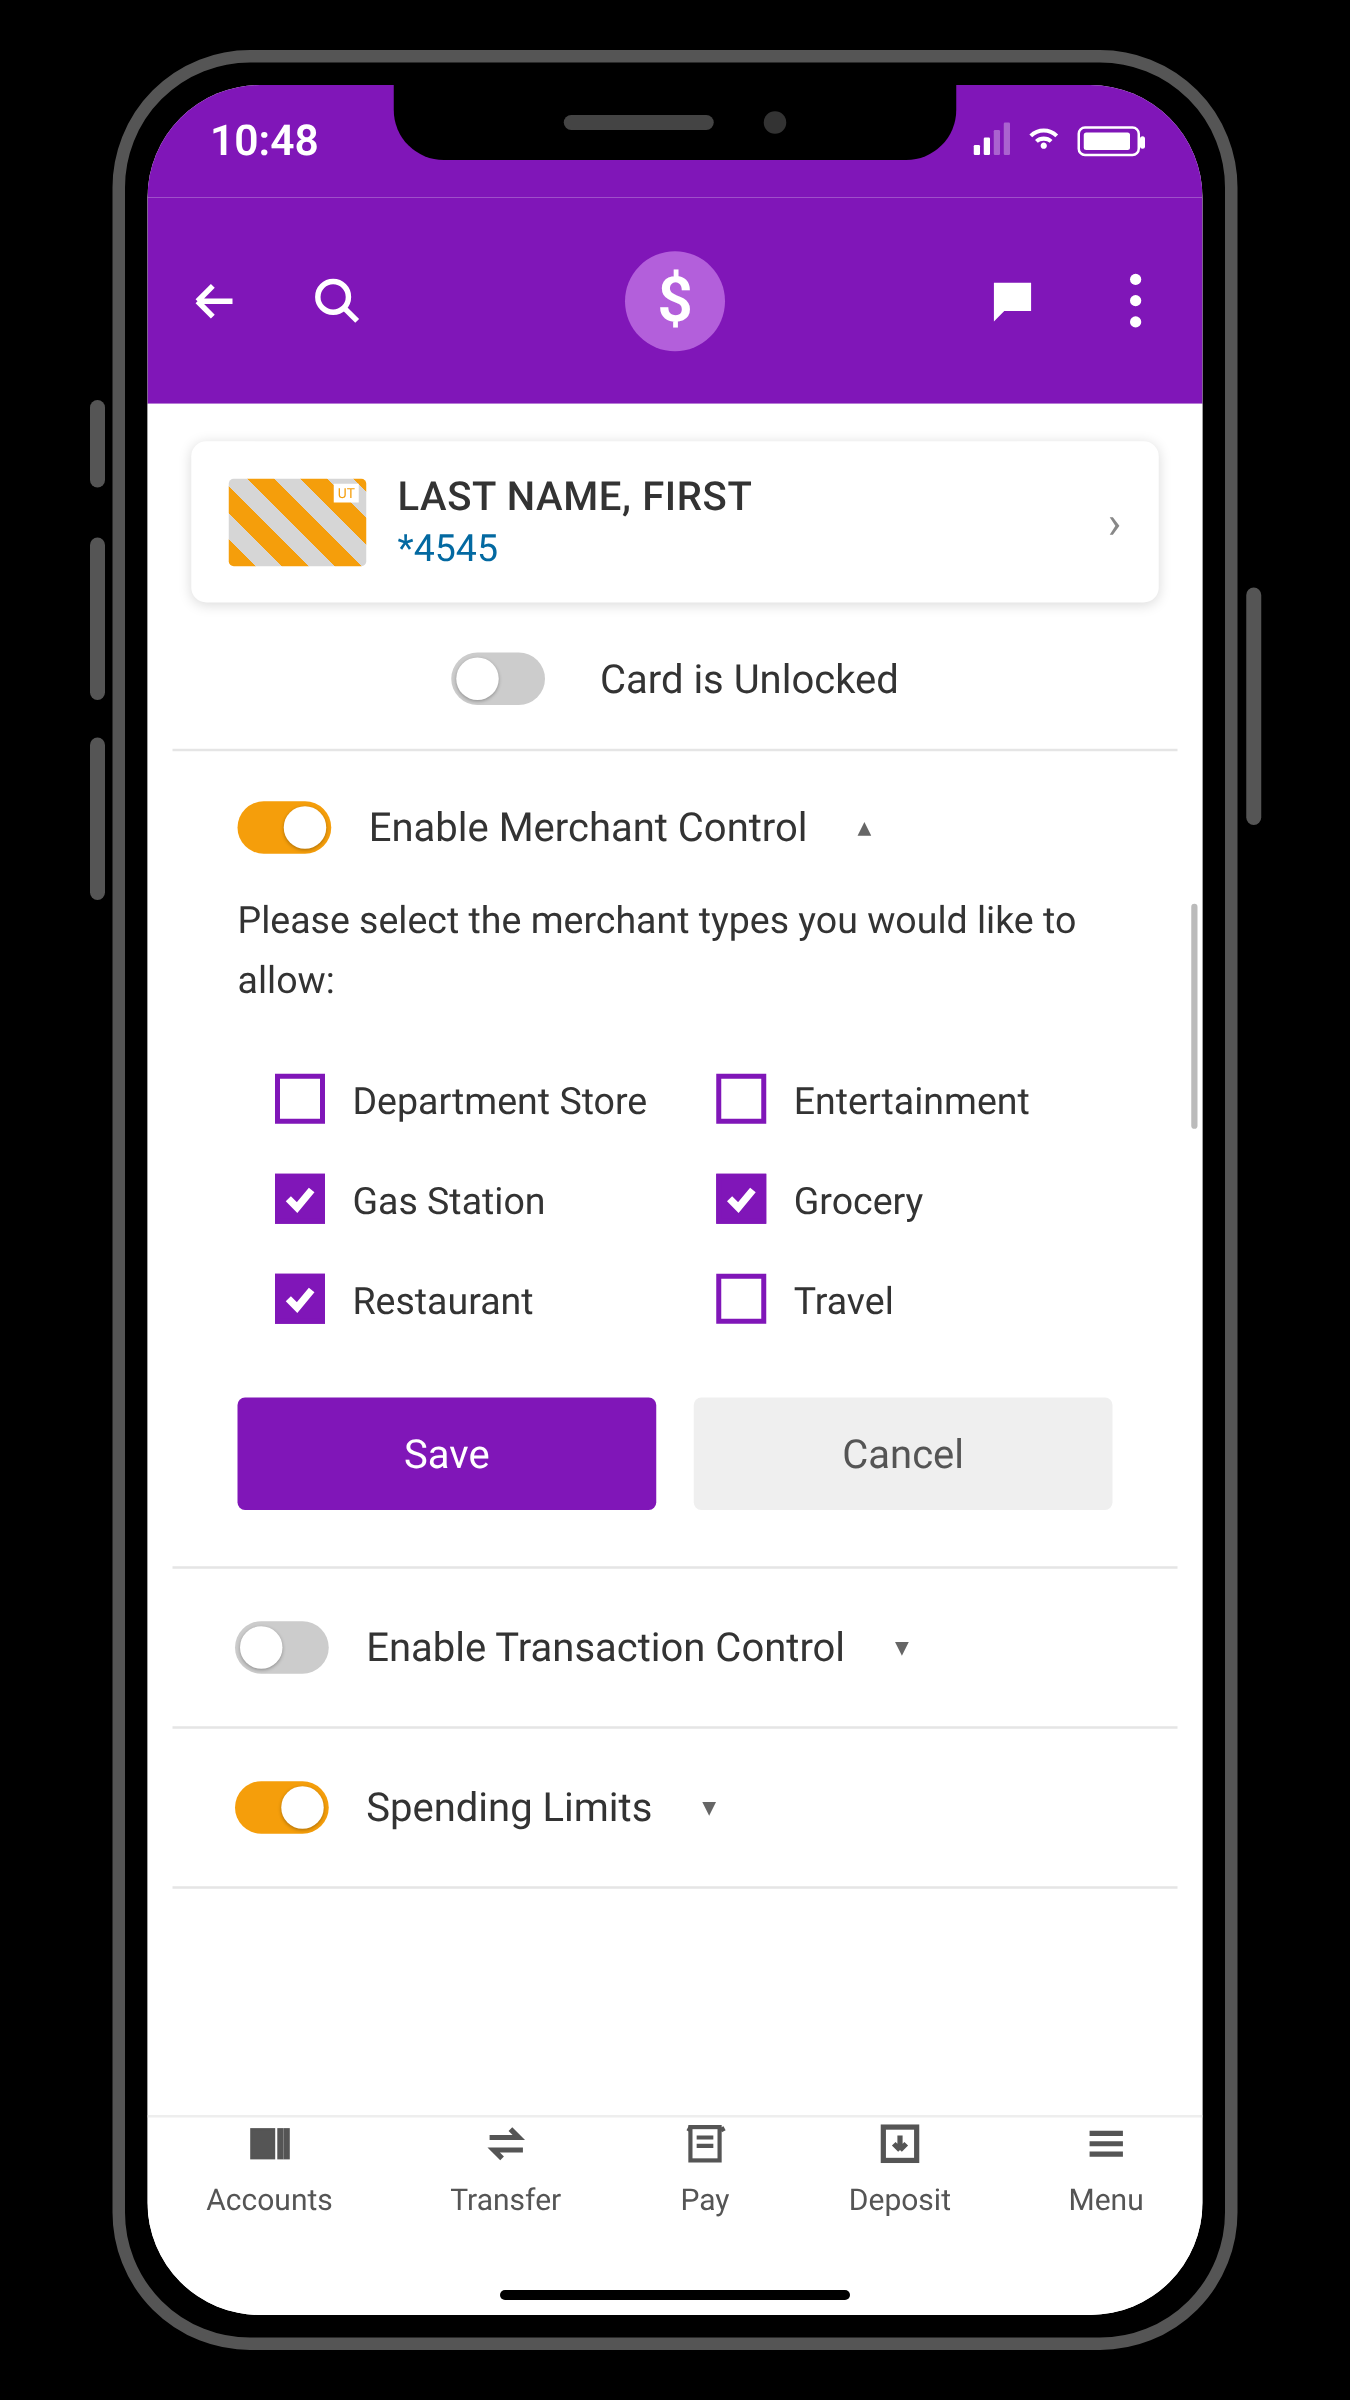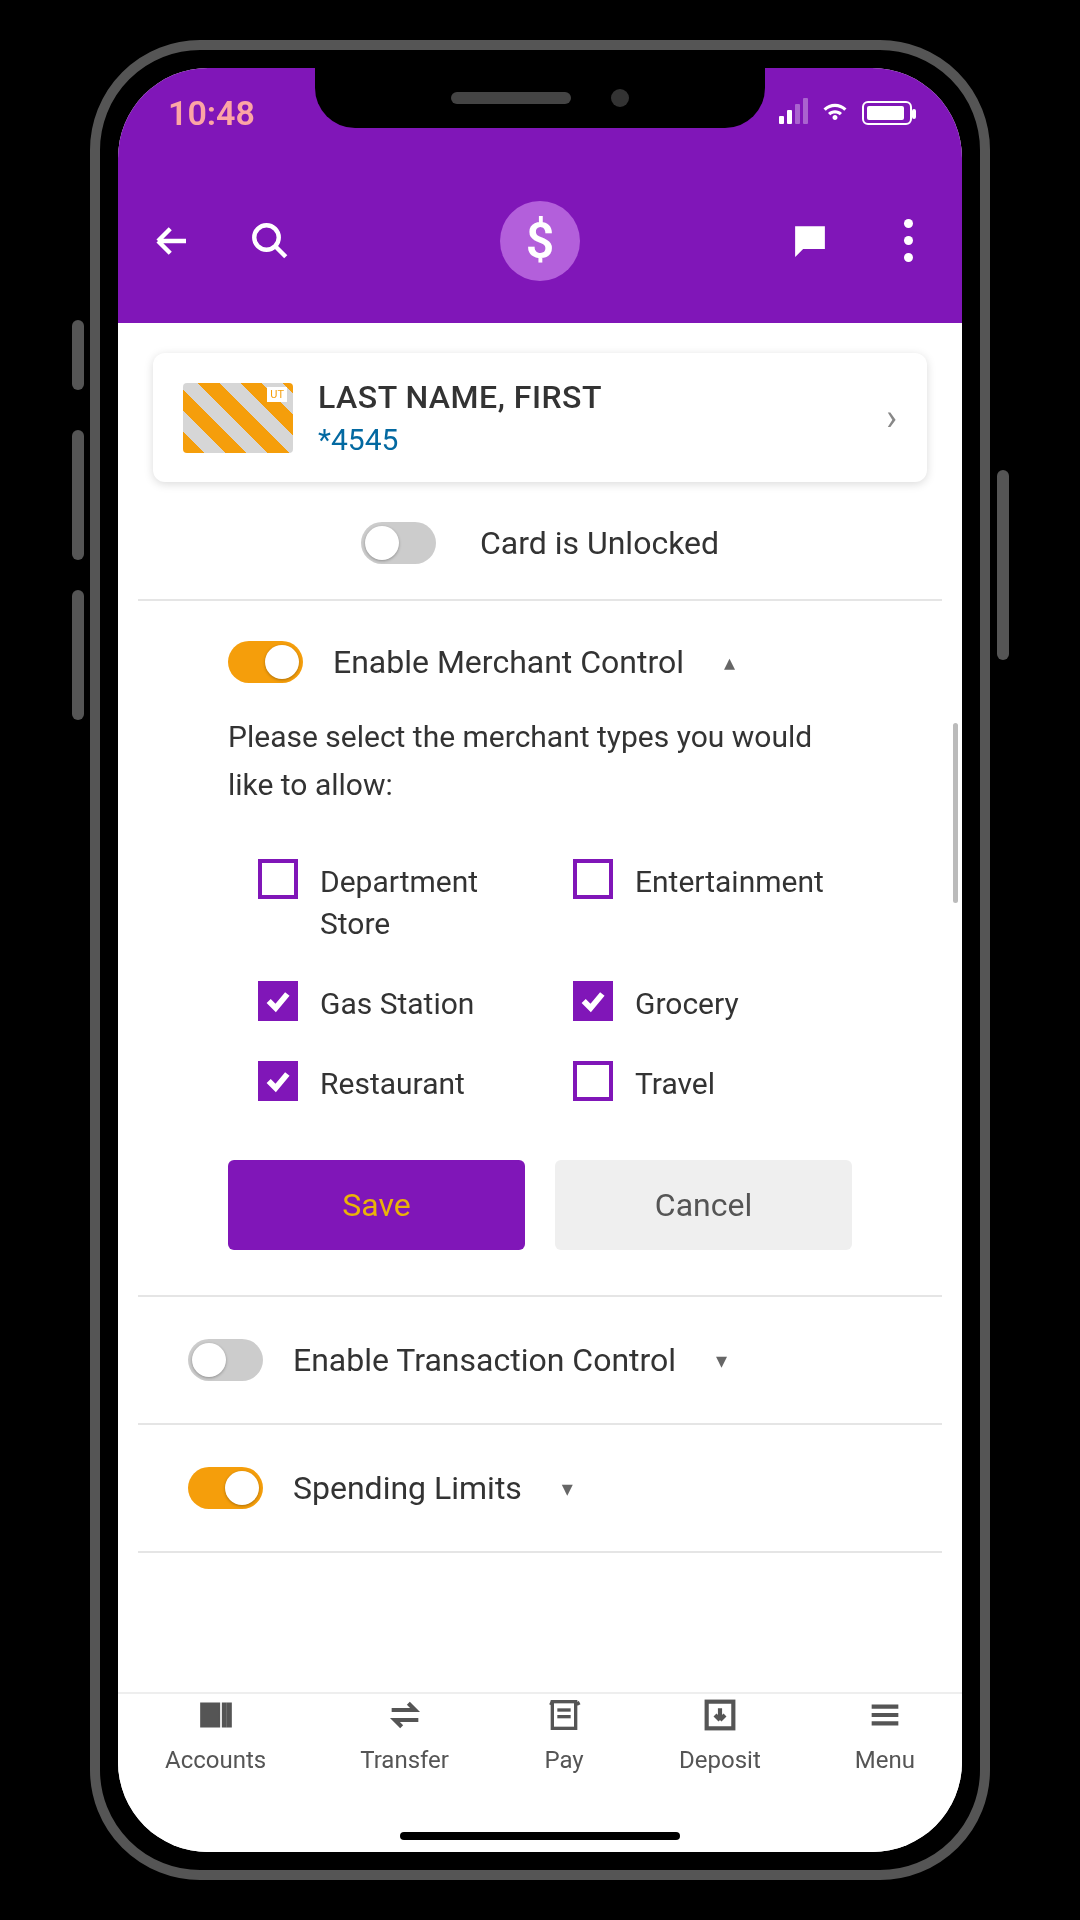--- a/index.html
+++ b/index.html
@@ -77,21 +77,21 @@
   
   .status-bar {
     position: absolute;
     top: 0; left: 0; right: 0;
     height: 90px;
     background: #8016B8;
     display: flex;
     align-items: center;
     justify-content: space-between;
     padding: 0 50px;
-    color: #fca5a5;
+    color: #ffffff;
     font-size: 34px;
     font-weight: 600;
     z-index: 50;
   }
   .status-right { display: flex; align-items: center; gap: 12px; }
   .signal-bars { display:flex; align-items:flex-end; gap:3px; height:22px; }
   .signal-bars span { width:5px; background:#fff; border-radius:1px;}
   .signal-bars span:nth-child(1){height:8px;}
   .signal-bars span:nth-child(2){height:14px;}
   .signal-bars span:nth-child(3){height:20px; background:#ffffff55;}
@@ -190,21 +190,21 @@
     position:absolute; top:4px;
     width:34px; height:34px; background:#fff; border-radius:50%;
     box-shadow:0 1px 3px rgba(0,0,0,0.3);
   }
   .toggle.off .knob { left:4px; }
   .toggle.on .knob { right:4px; }
 
   .divider { height:2px; background:#e5e5e5; margin:0 20px; }
 
   .section {
-    padding: 40px 110px 0;
+    padding: 40px 72px 0;
   }
   .section-header {
     display:flex; align-items:center; gap:30px;
     font-size:32px; color:#333;
     cursor:pointer;
   }
   .caret { font-size:22px; color:#666; margin-left:10px;}
   .section-desc {
     font-size:30px; color:#333; line-height:1.6;
     margin-top:30px;
@@ -236,21 +236,21 @@
 
   .btn-row {
     display:flex; gap:30px; margin-top:55px;
   }
   .btn {
     flex:1; height:90px;
     display:flex; align-items:center; justify-content:center;
     font-size:32px; border-radius:6px;
     cursor:pointer;
   }
-  .btn.primary { background:#8016B8; color:#eab308; }
+  .btn.primary { background:#8016B8; color:#ffffff; }
   .btn.secondary { background:#efefef; color:#555; }
 
   .section-row {
     display:flex; align-items:center; gap:30px;
     padding: 42px 70px;
     font-size:32px; color:#333;
     cursor:pointer;
   }
 
   

